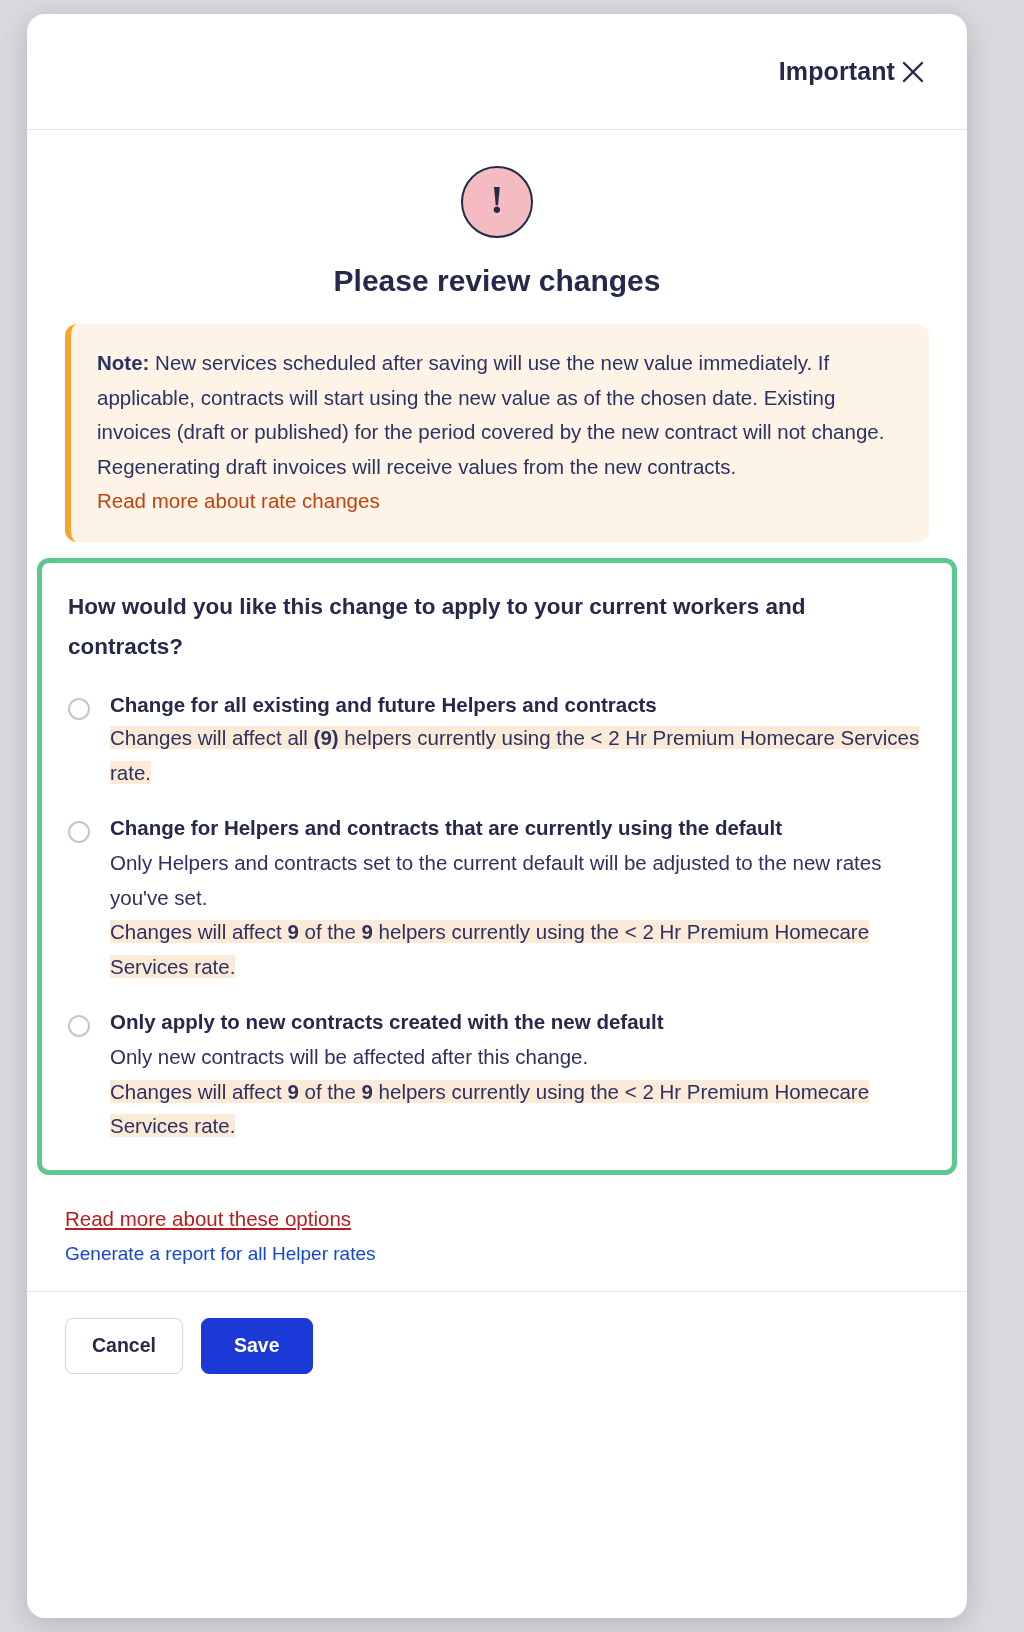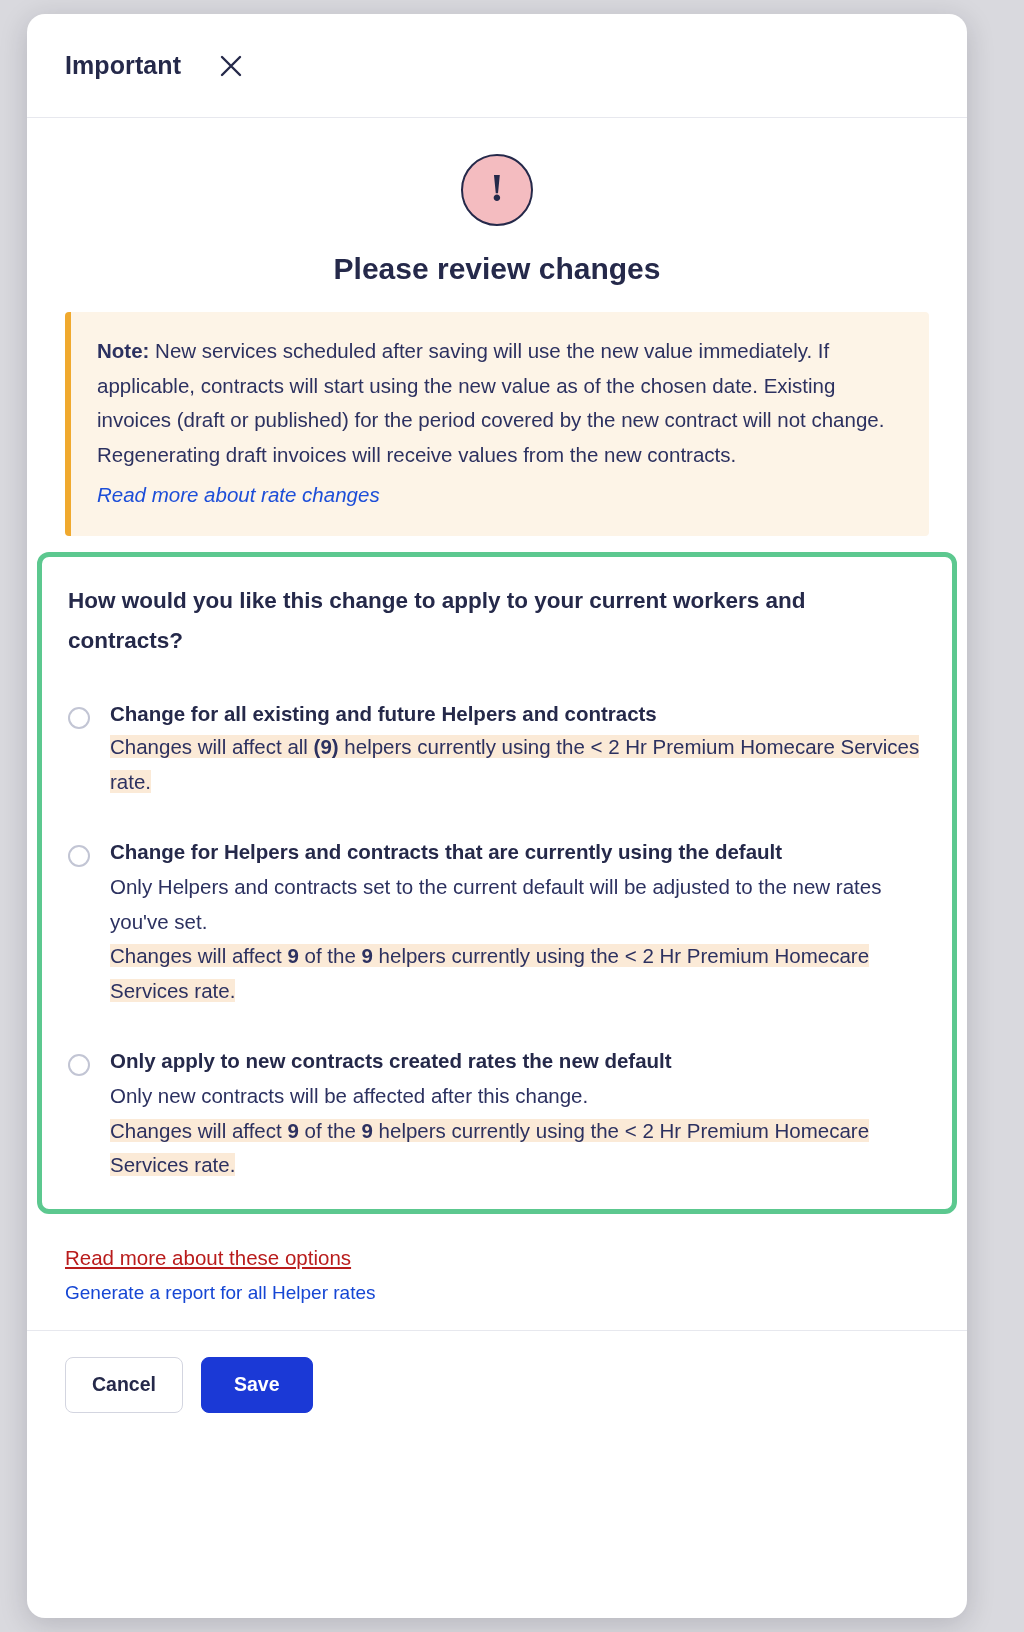--- a/index.html
+++ b/index.html
@@ -16,27 +16,26 @@
     left: 27px;
     top: 14px;
     width: 940px;
     height: 1604px;
     background: #ffffff;
     border-radius: 18px;
     box-shadow: 0 6px 28px rgba(20,20,40,.18);
     overflow: hidden;
   }
   .modal-header {
-    height: 104px;
+    height: 116px;
     display: flex;
     align-items: center;
-    justify-content: flex-start;
+    justify-content: flex-end;
     padding: 0 36px 0 38px;
     border-bottom: 1px solid #e7e8ee;
-    gap: 32px;
   }
   .modal-title {
     font-size: 25px;
     font-weight: bold;
     color: #25294a;
     letter-spacing: .1px;
   }
   .close-btn {
     width: 36px;
     height: 36px;
@@ -82,59 +81,57 @@
     font-size: 30px;
     font-weight: bold;
     color: #25294a;
     margin-top: 26px;
   }
 
   .note-box {
     margin-top: 26px;
     background: #fdf4e7;
     border-left: 6px solid #f0a92e;
-    border-radius: 4px;
+    border-radius: 12px;
     padding: 22px 26px 24px 26px;
   }
   .note-text {
     font-size: 20.5px;
     line-height: 34.5px;
     color: #2c3160;
   }
   .note-text b { font-weight: bold; }
   .note-link {
     display: inline-block;
-    margin-top: 6px;
     font-size: 20.5px;
     line-height: 34px;
-    color: #1d4ed8;
+    color: #c2410c;
     text-decoration: none;
     cursor: pointer;
-    font-style: italic;
   }
 
   .options-panel {
     margin: 16px -28px 0 -28px;
     border: 5px solid #5cc88f;
     border-radius: 12px;
     padding: 24px 26px 26px 26px;
     background: #fff;
   }
   .options-question {
     font-size: 22.5px;
     font-weight: bold;
     color: #25294a;
     line-height: 40px;
     margin-bottom: 8px;
     max-width: 790px;
   }
   .option-row {
     display: flex;
     align-items: flex-start;
-    margin-top: 37px;
+    margin-top: 22px;
   }
   .option-row:first-of-type { margin-top: 8px; }
   .radio {
     flex: 0 0 auto;
     width: 22px;
     height: 22px;
     border: 2px solid #c2c5d4;
     border-radius: 50%;
     margin-top: 9px;
     margin-right: 20px;
@@ -259,21 +256,21 @@
         <div class="option-body">
           <div class="option-title">Change for Helpers and contracts that are currently using the default</div>
           <div class="option-desc">Only Helpers and contracts set to the current default will be adjusted to the new rates you've set.</div>
           <div class="option-affect"><span class="hl"><span>Changes will affect </span><b>9</b><span> of the </span><b>9</b><span> helpers currently using the &lt; 2 Hr Premium Homecare Services rate.</span></span></div>
         </div>
       </div>
 
       <div class="option-row">
         <div class="radio"></div>
         <div class="option-body">
-          <div class="option-title">Only apply to new contracts created rates the new default</div>
+          <div class="option-title">Only apply to new contracts created with the new default</div>
           <div class="option-desc">Only new contracts will be affected after this change.</div>
           <div class="option-affect"><span class="hl"><span>Changes will affect </span><b>9</b><span> of the </span><b>9</b><span> helpers currently using the &lt; 2 Hr Premium Homecare Services rate.</span></span></div>
         </div>
       </div>
     </div>
 
     <div class="links-area">
       <a class="link-underline">Read more about these options</a>
       <a class="link-plain">Generate a report for all Helper rates</a>
     </div>

